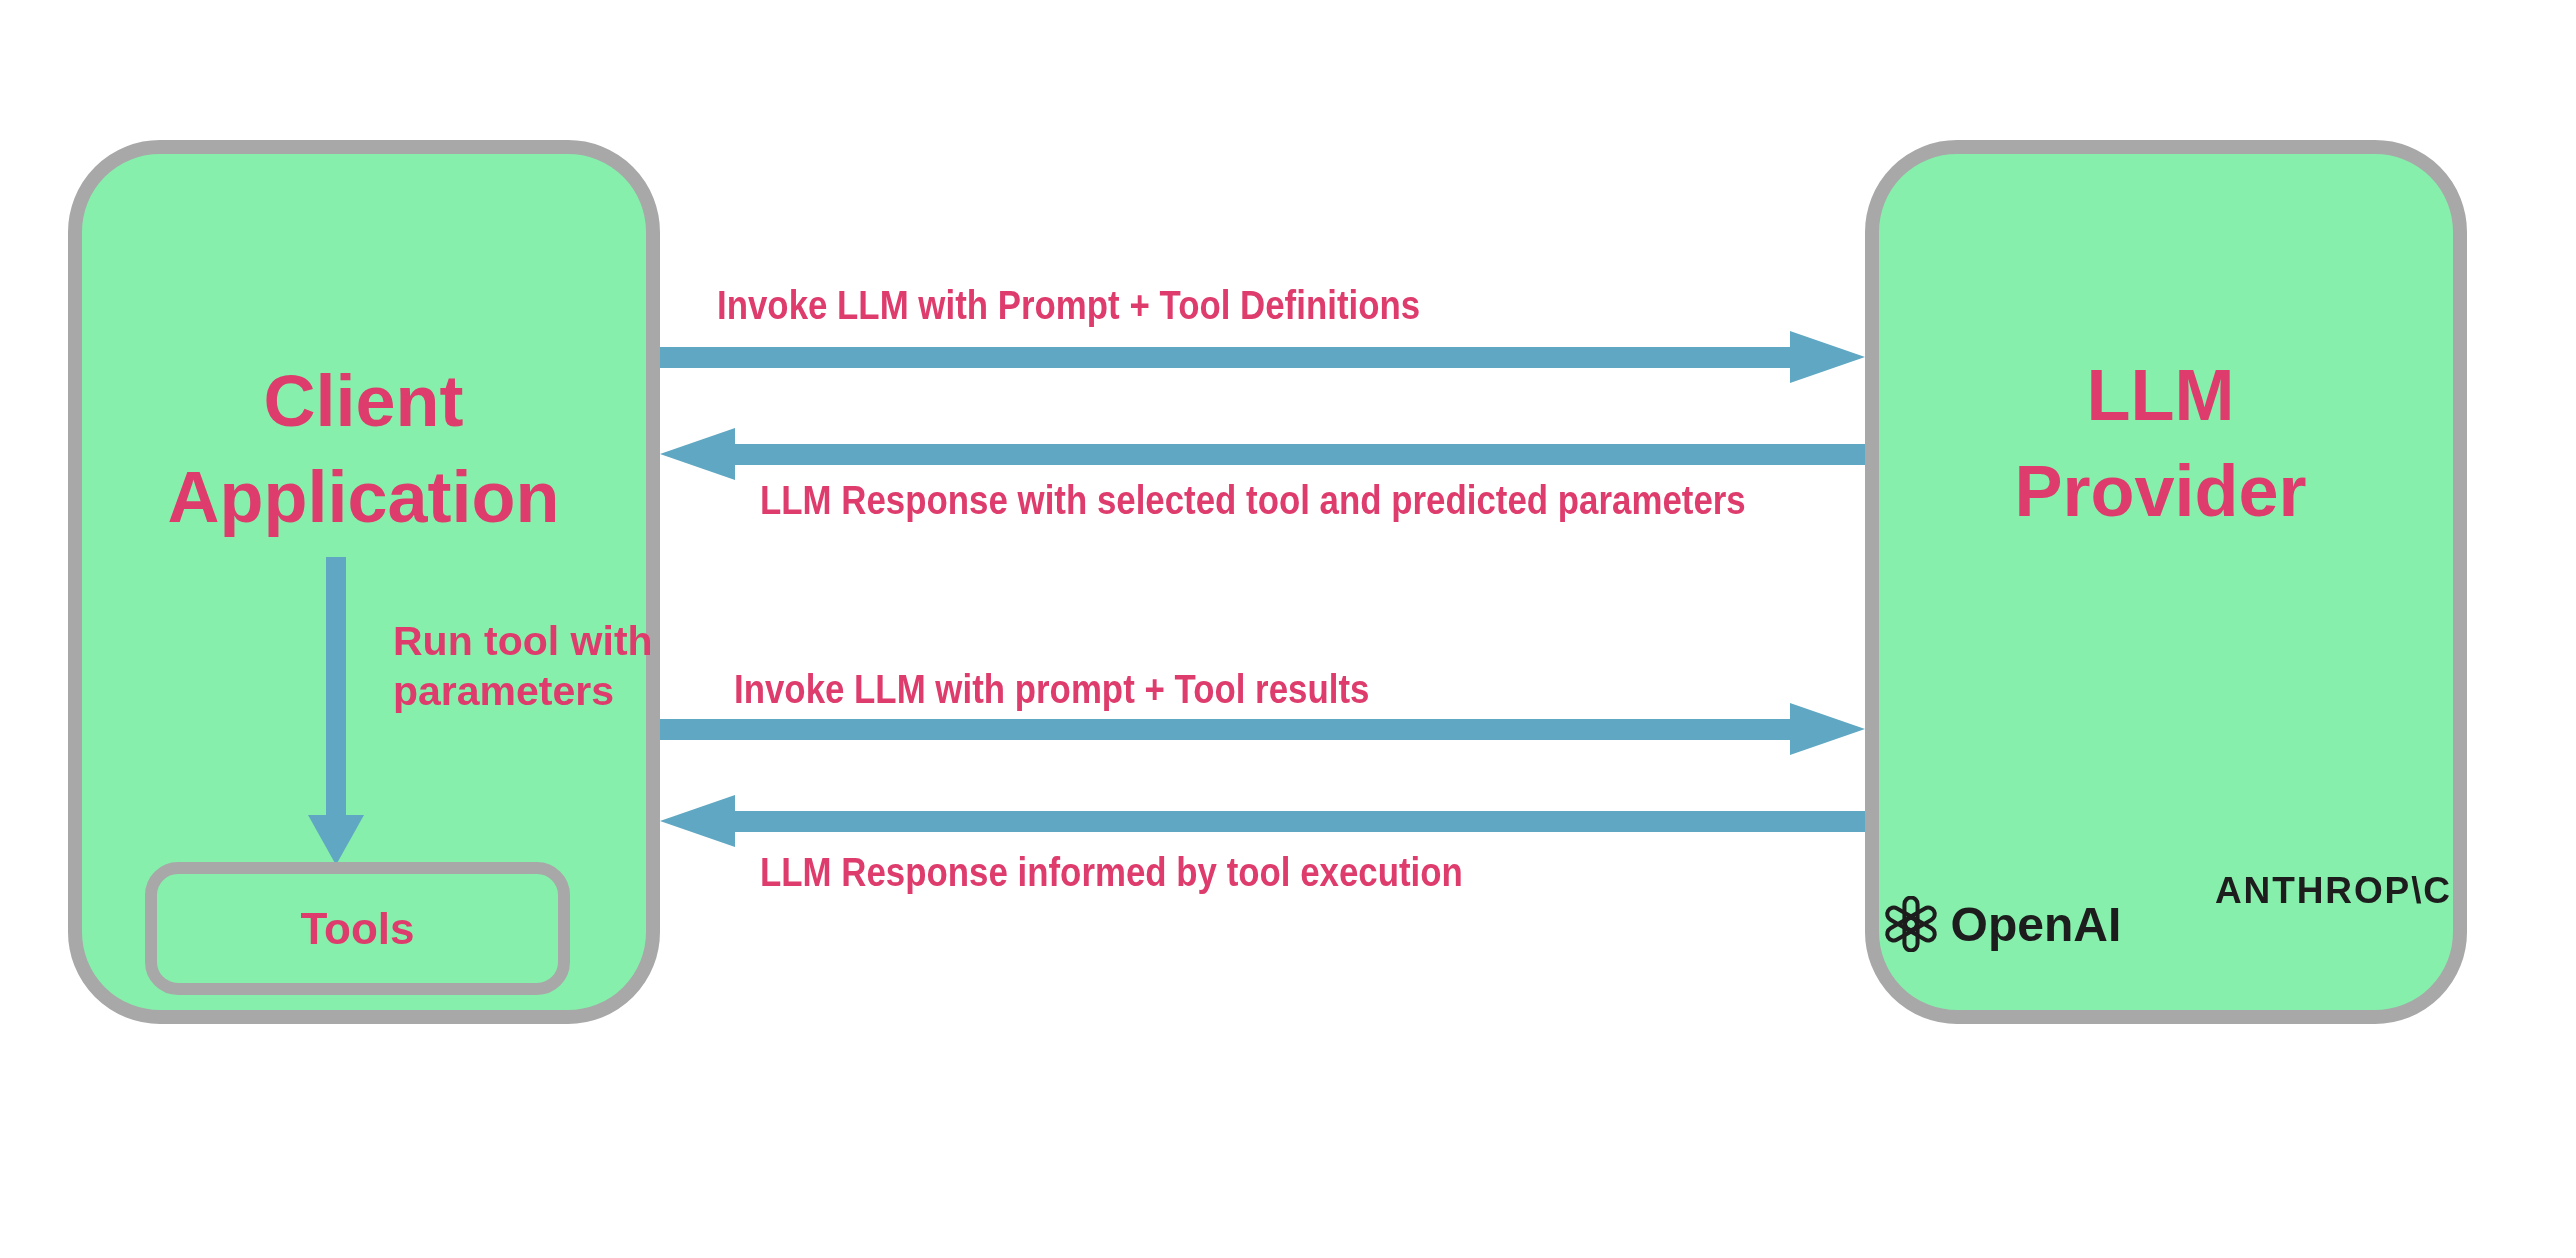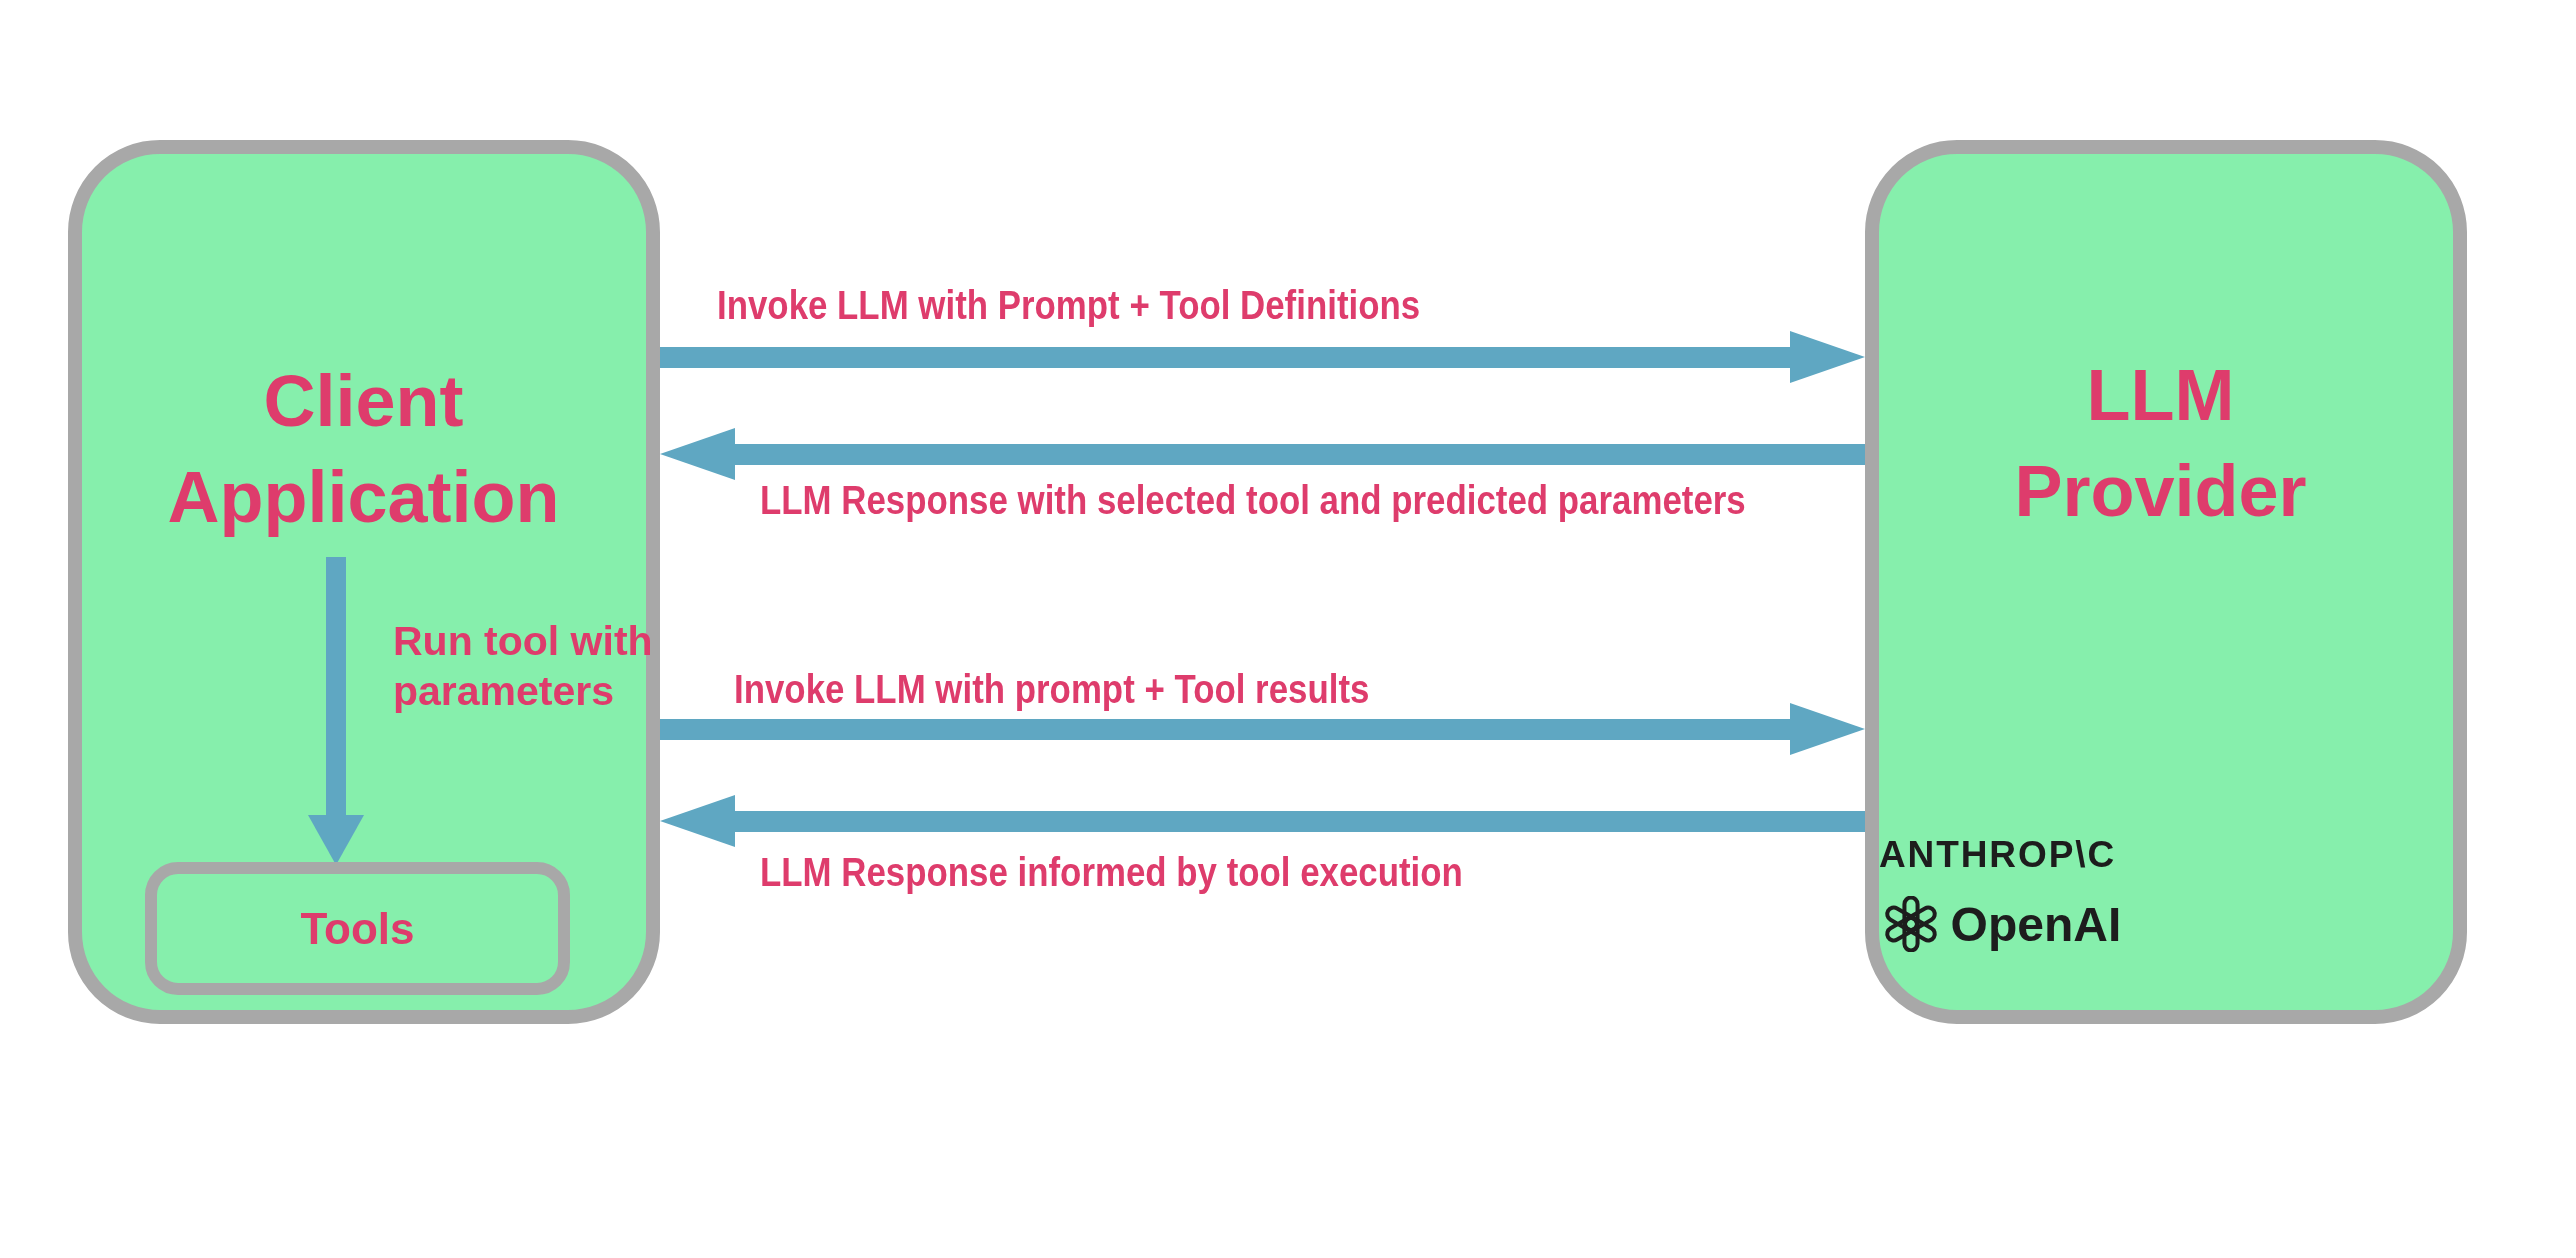--- a/index.html
+++ b/index.html
@@ -78,22 +78,22 @@
   }
   .tools-label{
     font-weight:700;
     font-size:44px;
     color:var(--pink);
   }
 
   
   .anthropic-wordmark{
     position:absolute;
-    left:0;width:573px;top:680px;
-    text-align:left;
+    left:0;width:573px;top:716px;
+    text-align:right;
     font-weight:700;
     font-size:37px;
     letter-spacing:1.9px;
     color:var(--dark);
     white-space:nowrap;
   }
   .openai-row{
     position:absolute;
     left:4px;width:573px;top:742px;
     display:flex;align-items:center;justify-content:flex-start;

